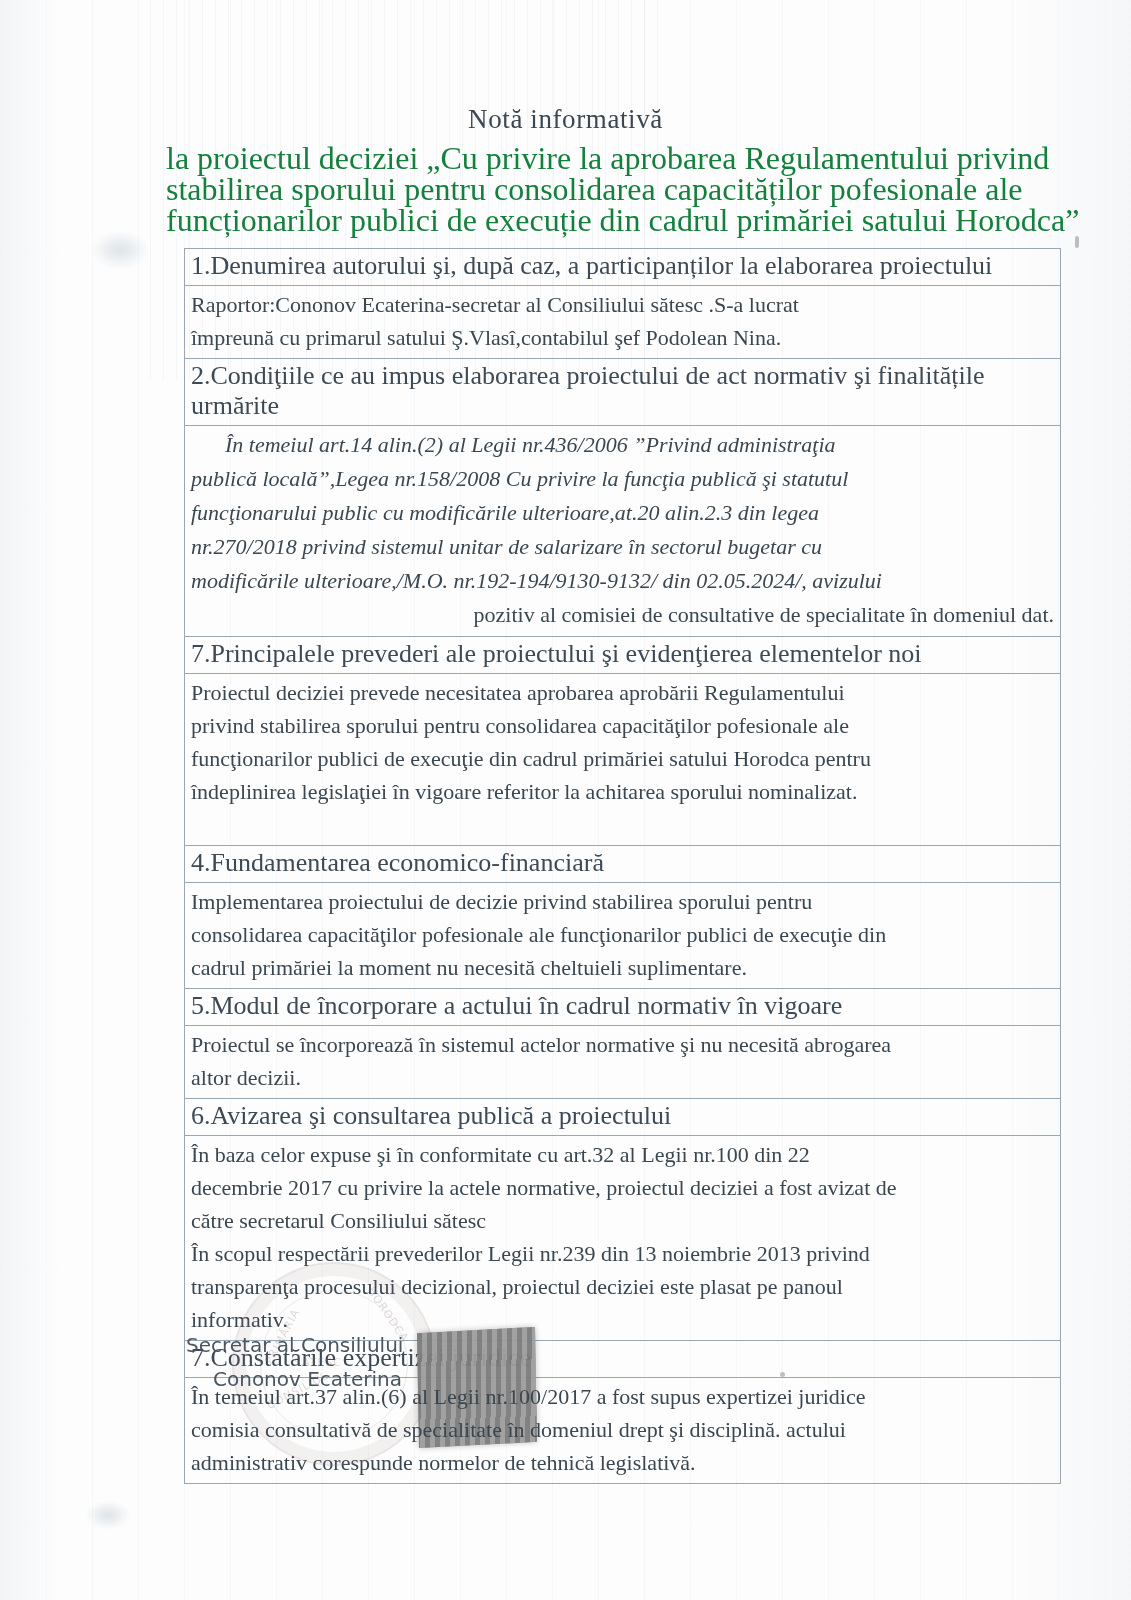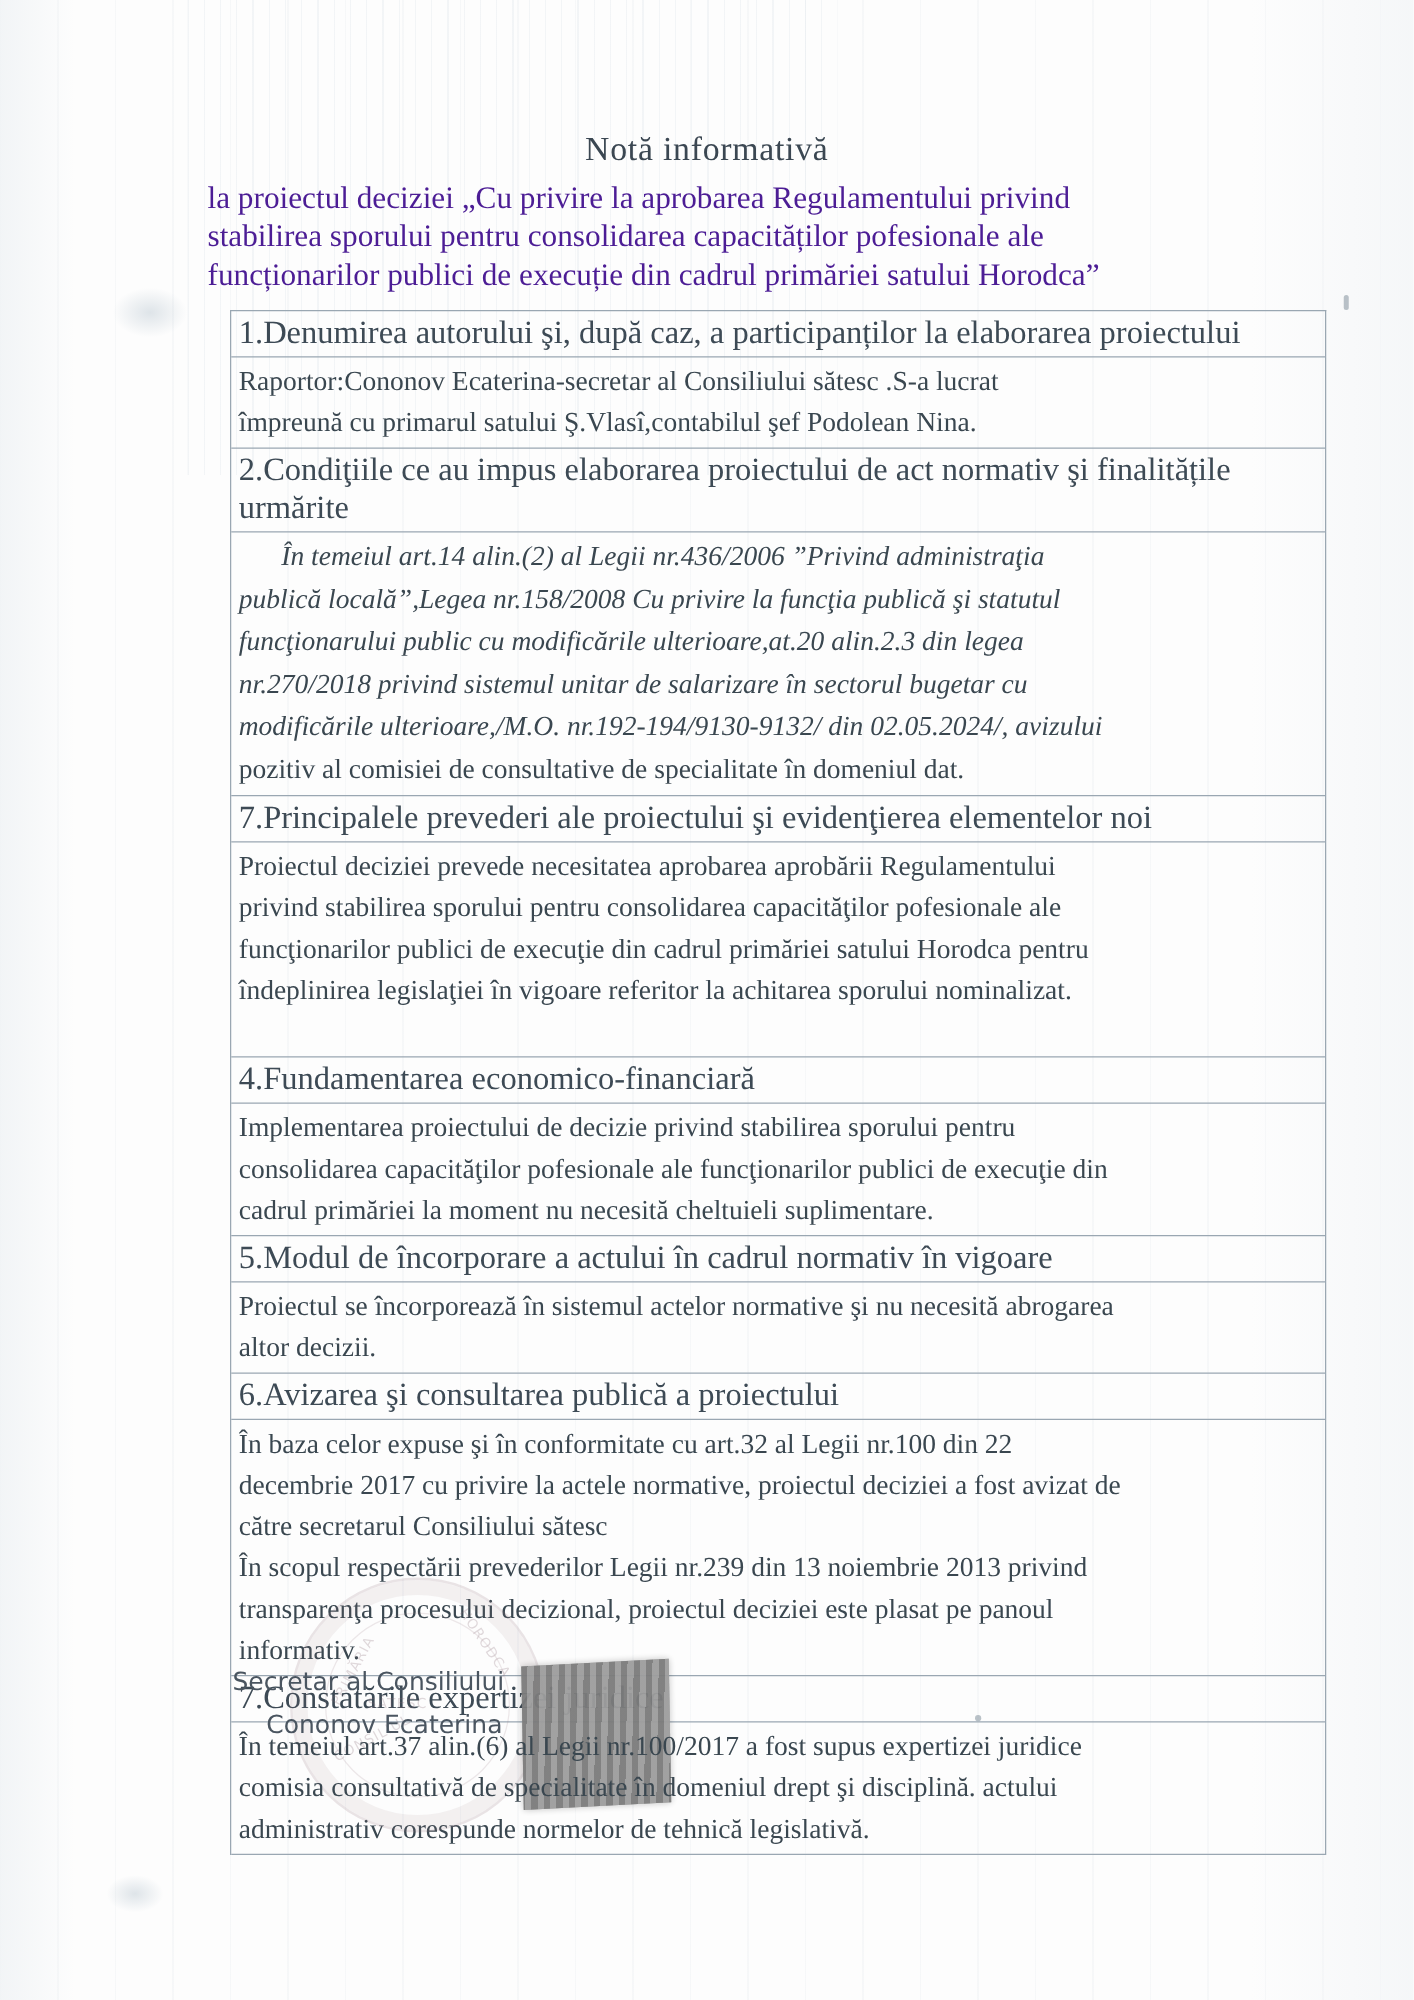--- a/index.html
+++ b/index.html
@@ -64,23 +64,23 @@
   .doc-title {
     text-align: center;
     font-size: 27px;
     letter-spacing: .6px;
     color: #3b4752;
     margin: 104px 0 8px 0;
   }
 
   .subtitle {
     margin: 0 60px 12px 166px;
-    font-size: 25px;
+    font-size: 32px;
     line-height: 31px;
-    color: #4c1d95;
+    color: #15803d;
   }
   .subtitle .ln { display: block; white-space: nowrap; }
   .sub-j {
     display: flex;
     justify-content: space-between;
   }
 
   
   .grid {
     position: relative;
@@ -223,21 +223,21 @@
     <div class="row">
       <div class="heading-line">2.Condiţiile ce au impus elaborarea proiectului de act normativ şi finalitățile</div>
       <div class="heading-line">urmărite</div>
     </div>
     <div class="row italic-block">
       <div class="body-line indent">În temeiul art.14 alin.(2)   al  Legii  nr.436/2006 ”Privind  administraţia</div>
       <div class="body-line">publică  locală”,Legea nr.158/2008 Cu privire la  funcţia  publică  şi statutul</div>
       <div class="body-line">funcţionarului public  cu modificările ulterioare,at.20 alin.2.3 din legea</div>
       <div class="body-line">nr.270/2018 privind sistemul unitar de salarizare în sectorul bugetar cu</div>
       <div class="body-line">modificările ulterioare,/M.O. nr.192-194/9130-9132/ din 02.05.2024/, avizului</div>
-      <div class="body-line" style="font-style:normal;">pozitiv al comisiei de  consultative de  specialitate  în  domeniul  dat.</div>
+      <div class="body-line" style="font-style:normal;text-align:right;">pozitiv al comisiei de  consultative de  specialitate  în  domeniul  dat.</div>
     </div>
 
     <div class="row">
       <div class="heading-line">7.Principalele prevederi ale proiectului şi evidenţierea elementelor noi</div>
     </div>
     <div class="row">
       <div class="body-line overflow">Proiectul deciziei prevede necesitatea aprobarea aprobării  Regulamentului</div>
       <div class="body-line overflow">privind  stabilirea sporului pentru consolidarea capacităţilor pofesionale ale</div>
       <div class="body-line overflow">funcţionarilor publici de execuţie din cadrul primăriei satului Horodca  pentru</div>
       <div class="body-line overflow">îndeplinirea legislaţiei în vigoare referitor la  achitarea sporului nominalizat.</div>

